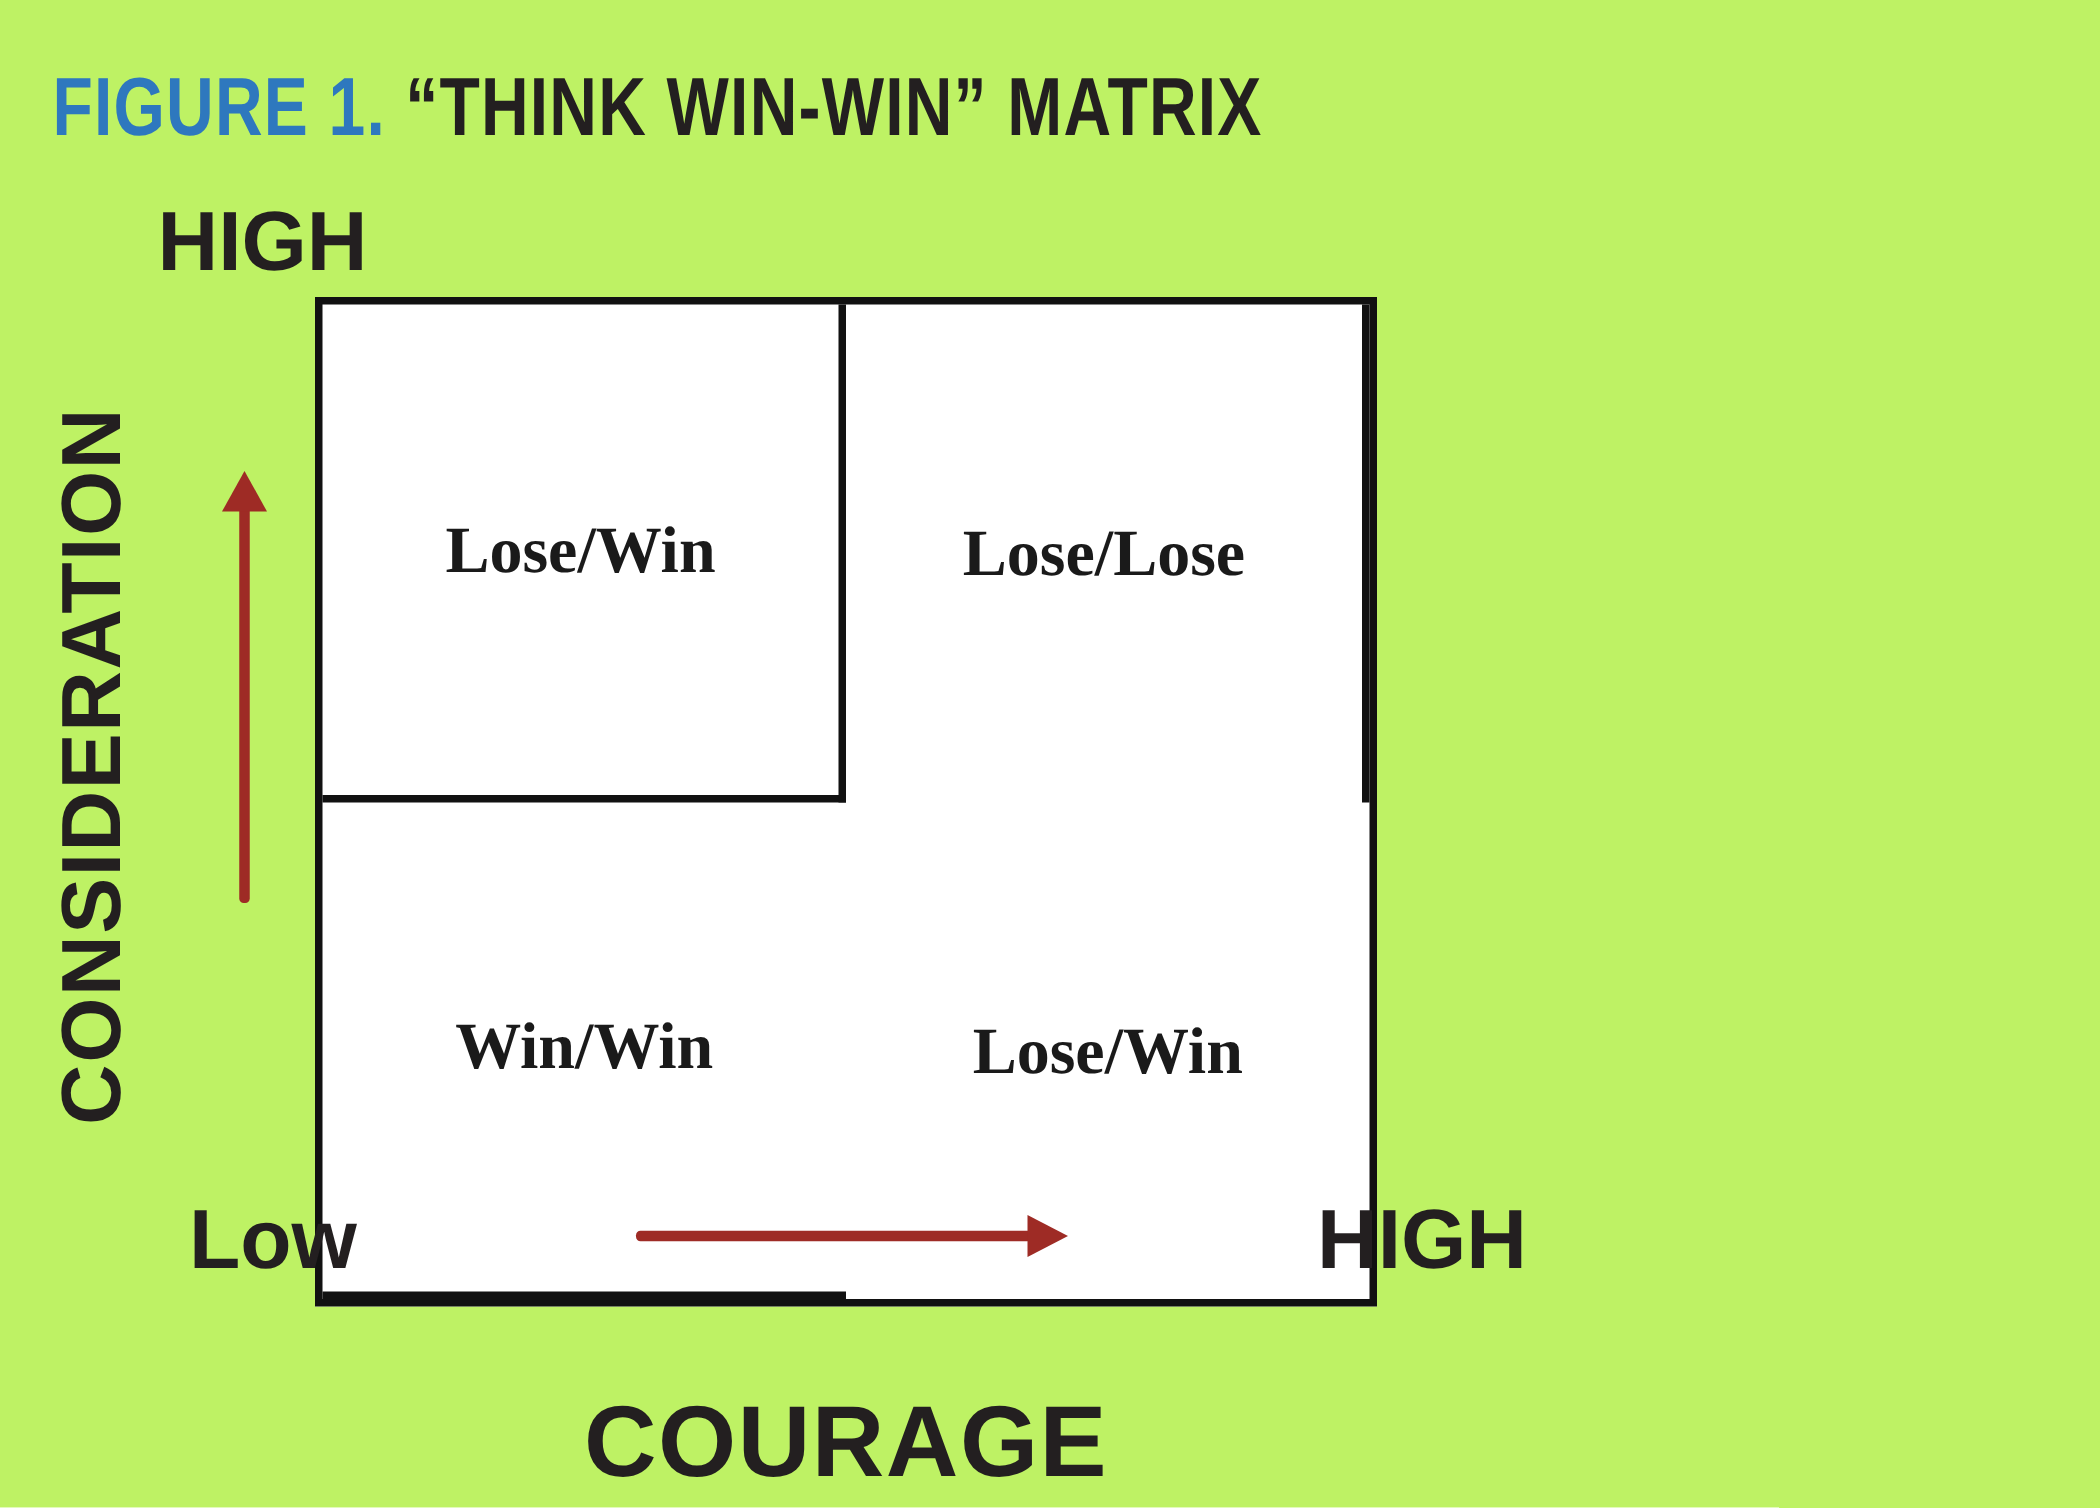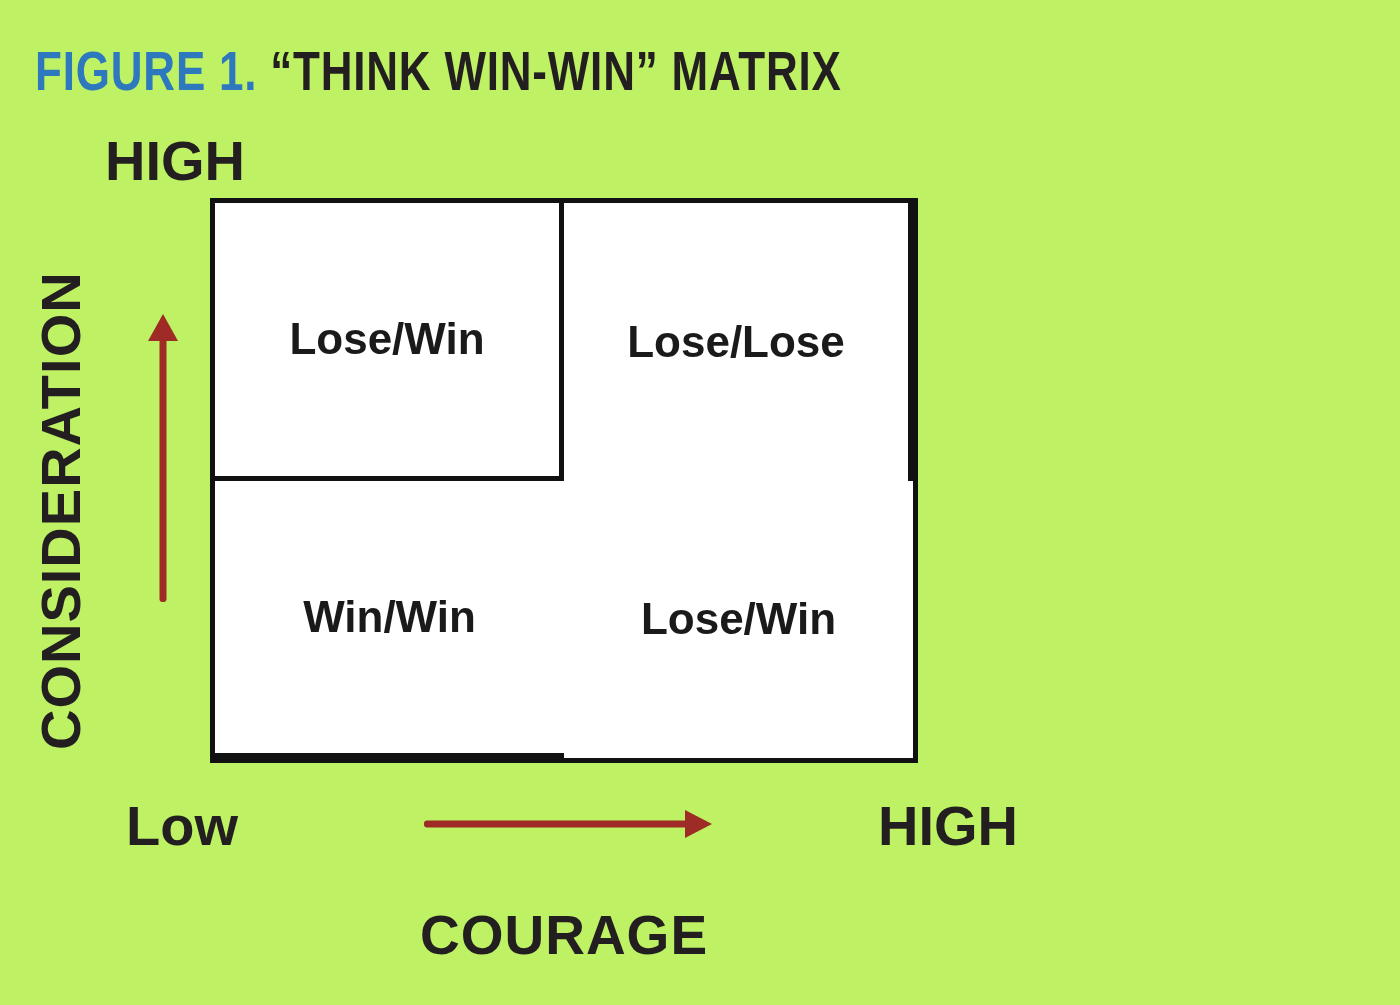--- a/index.html
+++ b/index.html
@@ -61,40 +61,41 @@
     font-weight: bold;
     font-size: 56px;
     letter-spacing: 1px;
     color: #231f20;
     white-space: nowrap;
   }
 
   
   .x-axis-title {
     position: absolute;
-    left: 210px; top: 908px;
+    left: 210px; top: 928px;
     width: 708px;
     text-align: center;
     font-weight: bold;
-    font-size: 55px;
+    font-size: 67px;
     letter-spacing: 1px;
     color: #231f20;
     line-height: 1;
   }
 
   
   .matrix-box {
     position: absolute;
     left: 210px; top: 198px;
-    width: 708px; height: 565px;
+    width: 708px; height: 673px;
     border: 5px solid #111111;
     display: grid;
     grid-template-columns: 1fr 1fr;
     grid-template-rows: 1fr 1fr;
     background: #ffffff;
+    font-family: Liberation Serif, serif;
   }
   .cell {
     display: flex;
     align-items: center;
     justify-content: center;
     font-weight: bold;
     font-size: 44px;
     color: #1a1a1a;
   }
   .cell.tl { border-right: 5px solid #111111; border-bottom: 5px solid #111111; }

